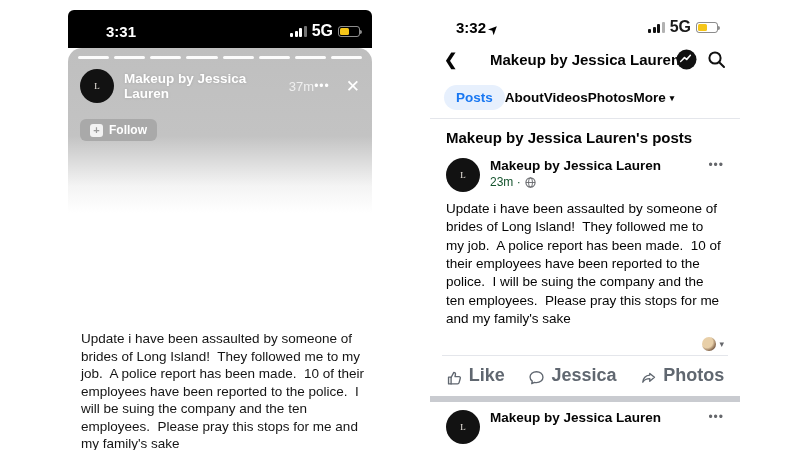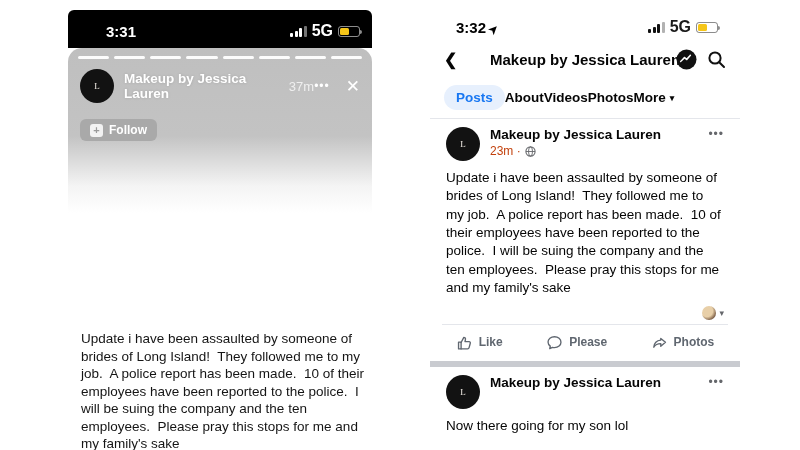--- a/index.html
+++ b/index.html
@@ -61,31 +61,31 @@
   .tab { font-size:13.5px; font-weight:bold; color:#050505; background:none; border:none; font-family:inherit;
          display:flex; align-items:center; gap:4px; }
   .tab.active { color:#1877F2; background:#E7F0FD; border-radius:15px; padding:5px 12px; }
   .tab .caret { font-size:9px; }
   .hdiv { border-top:1px solid #e4e6eb; }
   .section-title { padding:10px 16px 4px; font-weight:bold; font-size:15px; color:#050505; }
   .post-head { display:flex; align-items:flex-start; padding:8px 16px 2px; }
   .post-head .avatar { width:34px; height:34px; }
   .ph-meta { margin-left:10px; }
   .ph-name { font-weight:bold; font-size:13.5px; color:#050505; }
-  .ph-sub { display:flex; align-items:center; gap:4px; margin-top:2px; color:#c2410c; font-size:12px; }
+  .ph-sub { display:flex; align-items:center; gap:4px; margin-top:2px; color:#14532d; font-size:12px; }
   .ph-dots { margin-left:auto; color:#65676b; font-size:12px; letter-spacing:1px; }
   .post-text { padding:6px 16px 8px; font-size:13.5px; line-height:1.36; color:#050505; white-space:pre-wrap; }
   .react-row { display:flex; align-items:center; justify-content:flex-end; gap:3px; padding:0 16px 4px; }
   .react-emoji { width:14px; height:14px; border-radius:50%;
                  background:radial-gradient(circle at 35% 35%, #e8cfa8 0 45%, #7a5c44 75%, #4a3a2c 100%); }
   .react-caret { color:#65676b; font-size:9px; }
   .thin-div { border-top:1px solid #e4e6eb; margin:0 12px; }
   .actions { display:flex; justify-content:space-around; align-items:center; padding:9px 4px 10px; }
-  .action { display:flex; align-items:center; gap:6px; background:none; border:none; font-family:inherit;
-            color:#606770; font-weight:bold; font-size:12px; }
+  .action { display:flex; align-items:flex-end; gap:6px; background:none; border:none; font-family:inherit;
+            color:#606770; font-weight:bold; font-size:18px; }
   .thick-div { height:6px; background:#c9cbd0; }
   svg { display:block; }
 </style>
 </head>
 <body>
 
 <div class="canvas">
 
   <div class="phone-left">
 
@@ -181,20 +181,21 @@
       <button class="tab">About</button>
       <button class="tab">Videos</button>
       <button class="tab">Photos</button>
       <button class="tab">
         <span>More</span>
         <span class="caret">▾</span>
       </button>
     </div>
     <div class="hdiv"></div>
 
+    <div class="section-title">Makeup by Jessica Lauren's posts</div>
 
     <div>
       <div class="post-head">
         <span class="avatar">L</span>
         <span class="ph-meta">
           <div class="ph-name">Makeup by Jessica Lauren</div>
           <div class="ph-sub">
             <span>23m ·</span>
             <svg width="11" height="11" viewBox="0 0 11 11">
               <circle cx="5.5" cy="5.5" r="4.6" fill="none" stroke="#65676b" stroke-width="1.1"></circle>
@@ -218,21 +219,21 @@
           <svg width="17" height="17" viewBox="0 0 20 20" fill="none" stroke="#606770" stroke-width="1.6" stroke-linecap="round" stroke-linejoin="round">
             <path d="M3 9.5h3v8H3z"></path>
             <path d="M6 10l3.2-6c1.4 0 2.2 1 1.9 2.4L10.6 9h4.8c1 0 1.7.9 1.4 1.9l-1.3 4.8c-.2.9-.9 1.8-1.9 1.8H6"></path>
           </svg>
           <span>Like</span>
         </button>
         <button class="action">
           <svg width="17" height="17" viewBox="0 0 20 20" fill="none" stroke="#606770" stroke-width="1.6" stroke-linejoin="round">
             <path d="M10 3.2c-4.3 0-7.6 2.8-7.6 6.3 0 1.9 1 3.6 2.6 4.8l-.6 3 3.3-1.6c.7.2 1.5.3 2.3.3 4.3 0 7.6-2.8 7.6-6.4S14.3 3.2 10 3.2z"></path>
           </svg>
-          <span>Please</span>
+          <span>Jessica</span>
         </button>
         <button class="action">
           <svg width="17" height="17" viewBox="0 0 20 20" fill="none" stroke="#606770" stroke-width="1.6" stroke-linejoin="round">
             <path d="M11.5 5.2 17 9.8l-5.5 4.6v-3.1c-4 0-6.6 1.4-8.2 4.2.4-4.7 3.2-7.8 8.2-8.3V5.2z"></path>
           </svg>
           <span>Photos</span>
         </button>
       </div>
     </div>
 

